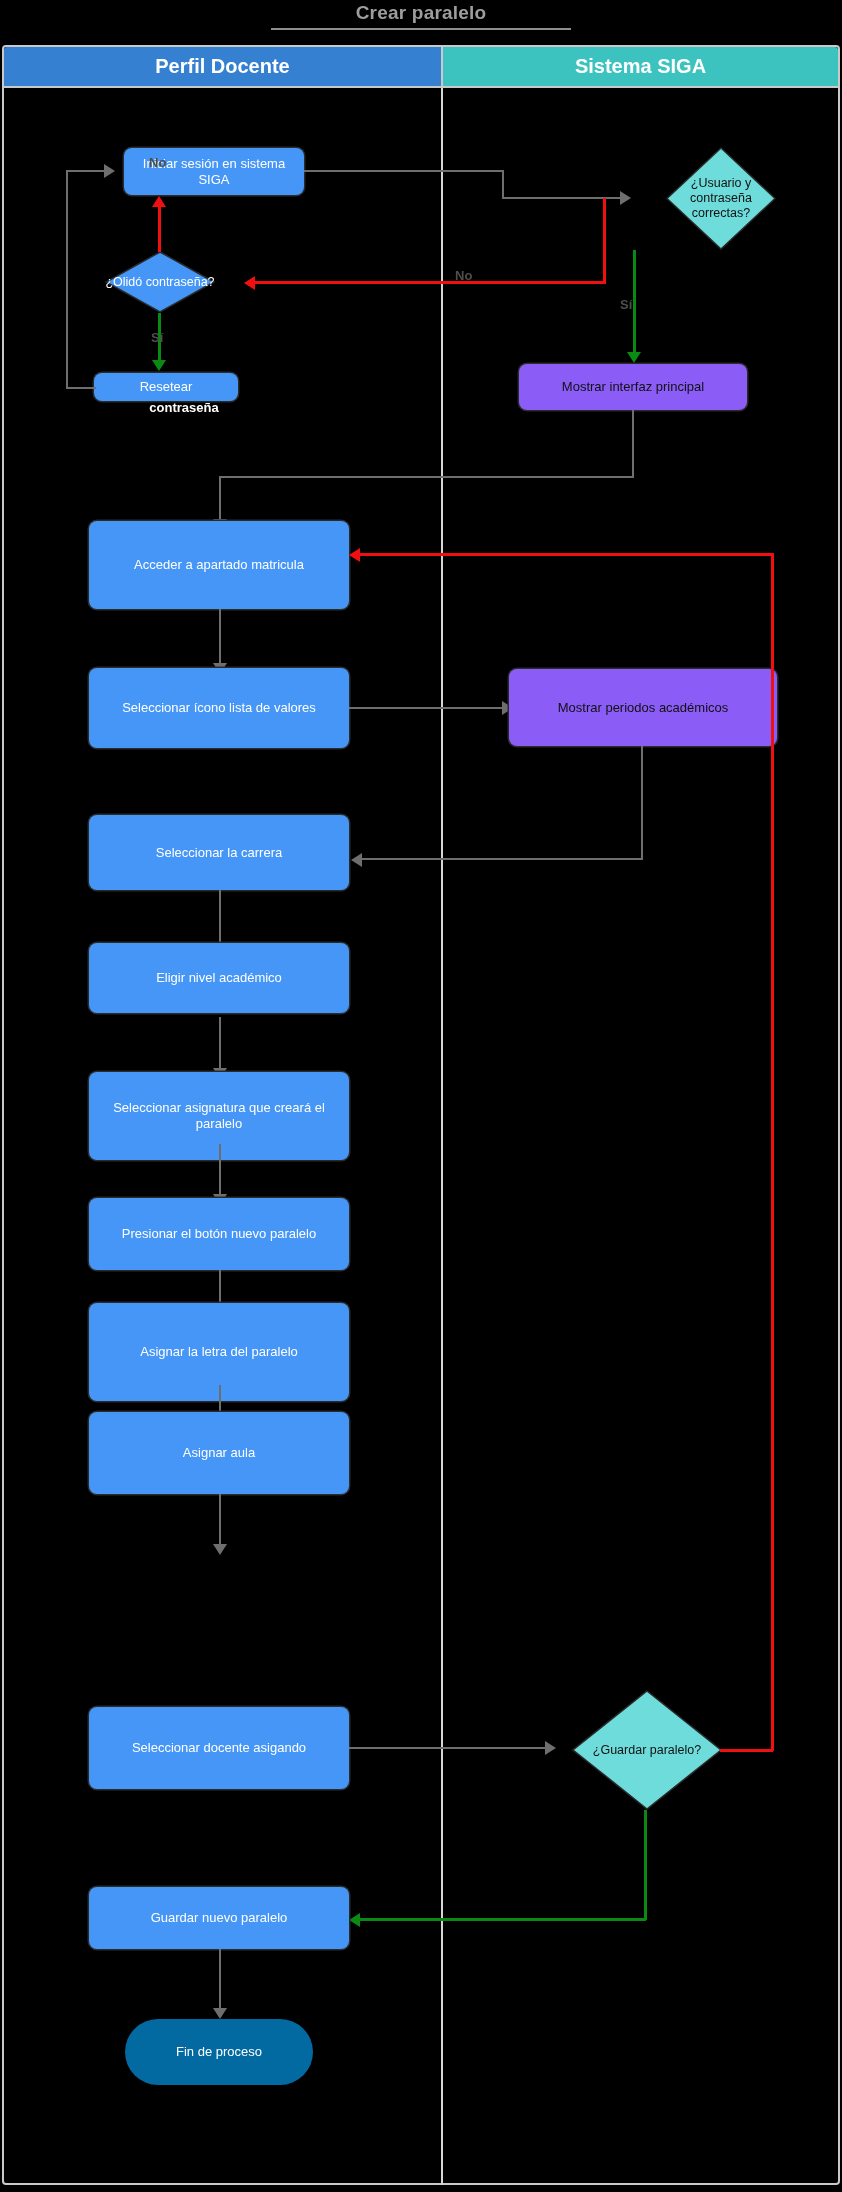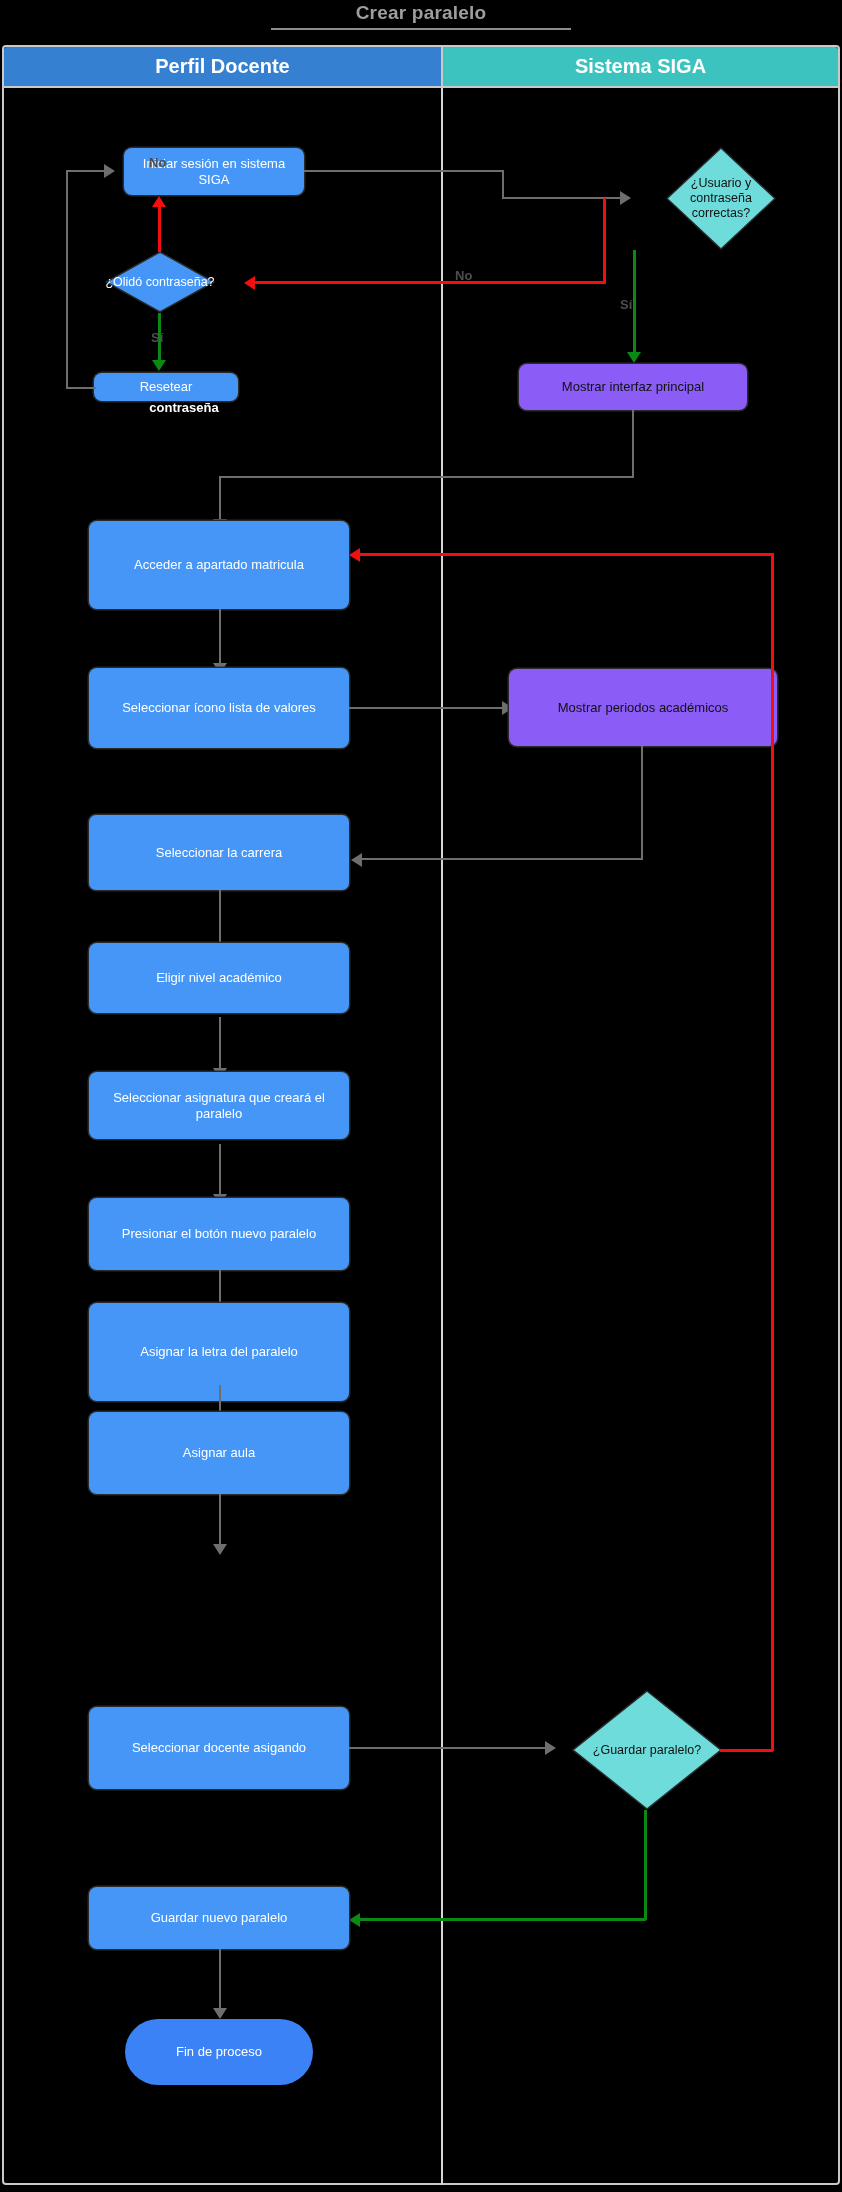--- a/index.html
+++ b/index.html
@@ -31,21 +31,21 @@
   .lane-header.right{left:441px;width:397px;background:#3cc3c0;border-radius:0 3px 0 0;
                      border-left:2px solid #c9c9c9;}
   .lane-divider{position:absolute;left:441px;top:88px;width:2px;height:2097px;background:#d6d6d6;}
 
   
   .node{position:absolute;box-sizing:border-box;display:flex;align-items:center;
         justify-content:center;text-align:center;line-height:1.22;}
   .proc{border-radius:8px;color:#fff;font-size:13px;padding:4px 8px;}
   .proc.blue{background:#4596f7;box-shadow:0 0 0 1.5px #2a2a2a;}
   .proc.teal{background:#8b5cf6;color:#111;box-shadow:0 0 0 1.5px #2a2a2a;}
-  .terminator{border-radius:60px;background:#3b82f6;color:#fff;font-size:13px;}
+  .terminator{border-radius:60px;background:#0369a1;color:#fff;font-size:13px;}
   .diamond-wrap{position:absolute;}
   .diamond{position:absolute;left:0;top:0;width:100%;height:100%;}
   .diamond-label{position:absolute;left:0;top:0;width:100%;height:100%;
      display:flex;align-items:center;justify-content:center;text-align:center;
      font-size:12.5px;line-height:1.2;pointer-events:none;}
   .diamond-label.onblue{color:#fff;}
   .diamond-label.onteal{color:#111;}
 
   
   .overflow-cap{position:absolute;color:#fff;font-size:13px;font-weight:bold;
@@ -149,31 +149,31 @@
 
   <div class="ln h gray" style="left:349px;top:707px;width:155px;"></div>
   <div class="arrow ar-right gray" style="left:502px;top:701px;"></div>
 
   <div class="node proc teal" style="left:509px;top:669px;width:268px;height:77px;">Mostrar periodos académicos</div>
 
   <div class="ln v gray" style="left:641px;top:746px;height:114px;"></div>
   <div class="ln h gray" style="left:362px;top:858px;width:281px;"></div>
   <div class="arrow ar-left gray" style="left:351px;top:853px;"></div>
 
-  <div class="node proc blue" style="left:89px;top:815px;width:260px;height:75px;border-radius:7px;">Seleccionar la carrera</div>
+  <div class="node proc blue" style="left:89px;top:815px;width:260px;height:75px;">Seleccionar la carrera</div>
 
   <div class="ln v gray" style="left:219px;top:890px;height:55px;"></div>
   <div class="arrow ar-down gray" style="left:213px;top:942px;"></div>
 
   <div class="node proc blue" style="left:89px;top:943px;width:260px;height:70px;">Eligir nivel académico</div>
 
   <div class="ln v gray" style="left:219px;top:1017px;height:54px;"></div>
   <div class="arrow ar-down gray" style="left:213px;top:1068px;"></div>
 
-  <div class="node proc blue" style="left:89px;top:1072px;width:260px;height:67px;text-align:center;">Seleccionar asignatura que creará el paralelo</div>
+  <div class="node proc blue" style="left:89px;top:1072px;width:260px;height:88px;text-align:center;">Seleccionar asignatura que creará el paralelo</div>
 
   <div class="ln v gray" style="left:219px;top:1144px;height:53px;"></div>
   <div class="arrow ar-down gray" style="left:213px;top:1194px;"></div>
 
   <div class="node proc blue" style="left:89px;top:1198px;width:260px;height:72px;">Presionar el botón nuevo paralelo</div>
 
   <div class="ln v gray" style="left:219px;top:1270px;height:53px;"></div>
   <div class="arrow ar-down gray" style="left:213px;top:1320px;"></div>
 
   <div class="node proc blue" style="left:89px;top:1303px;width:260px;height:98px;">Asignar la letra del paralelo</div>

